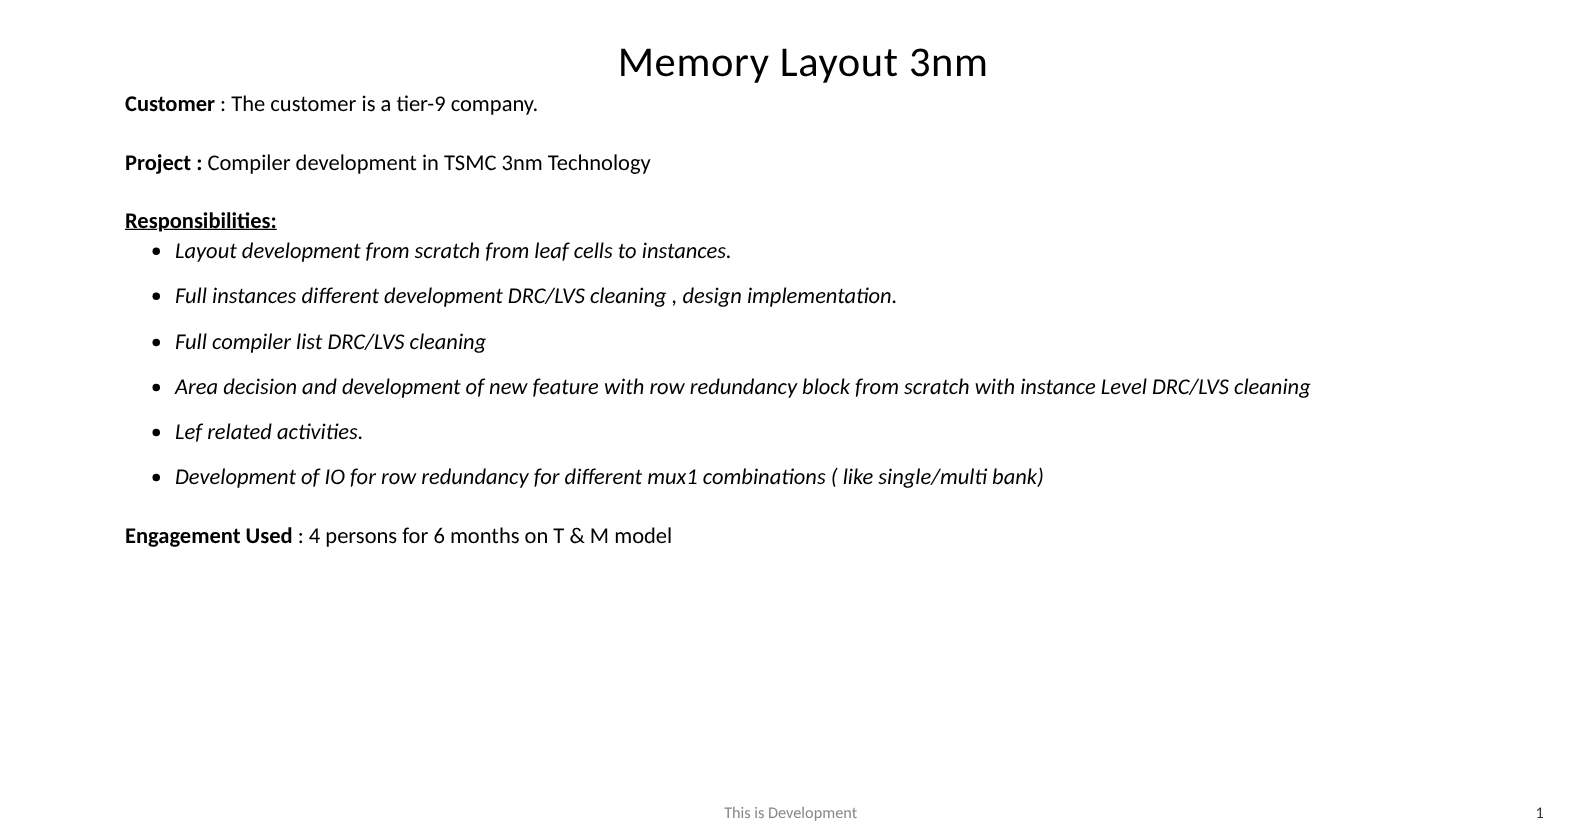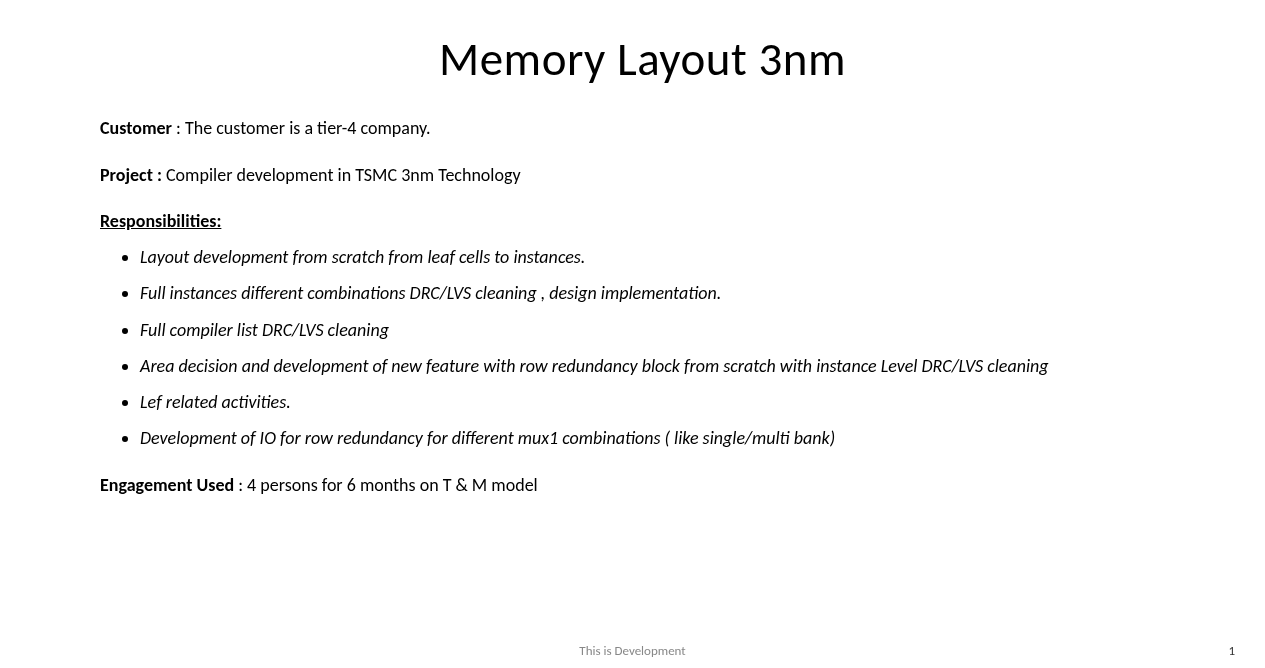--- a/index.html
+++ b/index.html
@@ -21,39 +21,37 @@
 
     .page-container {
       width: 100%;
       height: 100%;
       padding: 30px 80px 30px 100px;
       position: relative;
     }
 
     .page-title {
       text-align: center;
-      font-size: 47px;
+      font-size: 34px;
       font-weight: normal;
-      margin-bottom: 28px;
       letter-spacing: 0.5px;
     }
 
     .section-line {
       margin-bottom: 22px;
       line-height: 1.4;
     }
 
     .label-bold-underline {
       font-weight: bold;
     }
 
     .responsibilities-header {
       font-weight: bold;
       text-decoration: underline;
-      margin-bottom: 12px;
       font-size: 18px;
     }
 
     .bullet-list {
       list-style: disc;
       padding-left: 40px;
       margin-bottom: 22px;
       font-style: italic;
     }
 
@@ -89,32 +87,32 @@
     }
   </style>
 </head>
 <body>
 
 <div class="page-container">
 
   <h1 class="page-title">Memory Layout 3nm</h1>
 
   <div class="section-line">
-    <span class="label-bold-underline">Customer</span><span> : </span><span>The customer is a tier-4 company.</span>
+    <span class="label-bold-underline">Customer</span><span> : </span><span>The customer is a tier-9 company.</span>
   </div>
 
   <div class="section-line">
     <span class="label-bold-underline">Project  :</span>&nbsp;<span>Compiler development in TSMC 3nm Technology</span>
   </div>
 
   <div class="responsibilities-header">Responsibilities:</div>
 
   <ul class="bullet-list">
     <li>Layout development from scratch from leaf cells to instances.</li>
-    <li>Full instances different combinations DRC/LVS cleaning , design implementation.</li>
+    <li>Full instances different development DRC/LVS cleaning , design implementation.</li>
     <li>Full compiler list DRC/LVS cleaning</li>
     <li>Area decision and development of new feature with row redundancy block from scratch with instance Level DRC/LVS cleaning</li>
     <li>Lef related activities.</li>
     <li>Development of IO for row redundancy for different mux1 combinations ( like single/multi bank)</li>
   </ul>
 
 
   <div class="section-line engagement-section">
     <span class="label-bold-underline">Engagement Used</span><span> : </span><span>4 persons for 6 months on T &amp; M model</span>
   </div>

